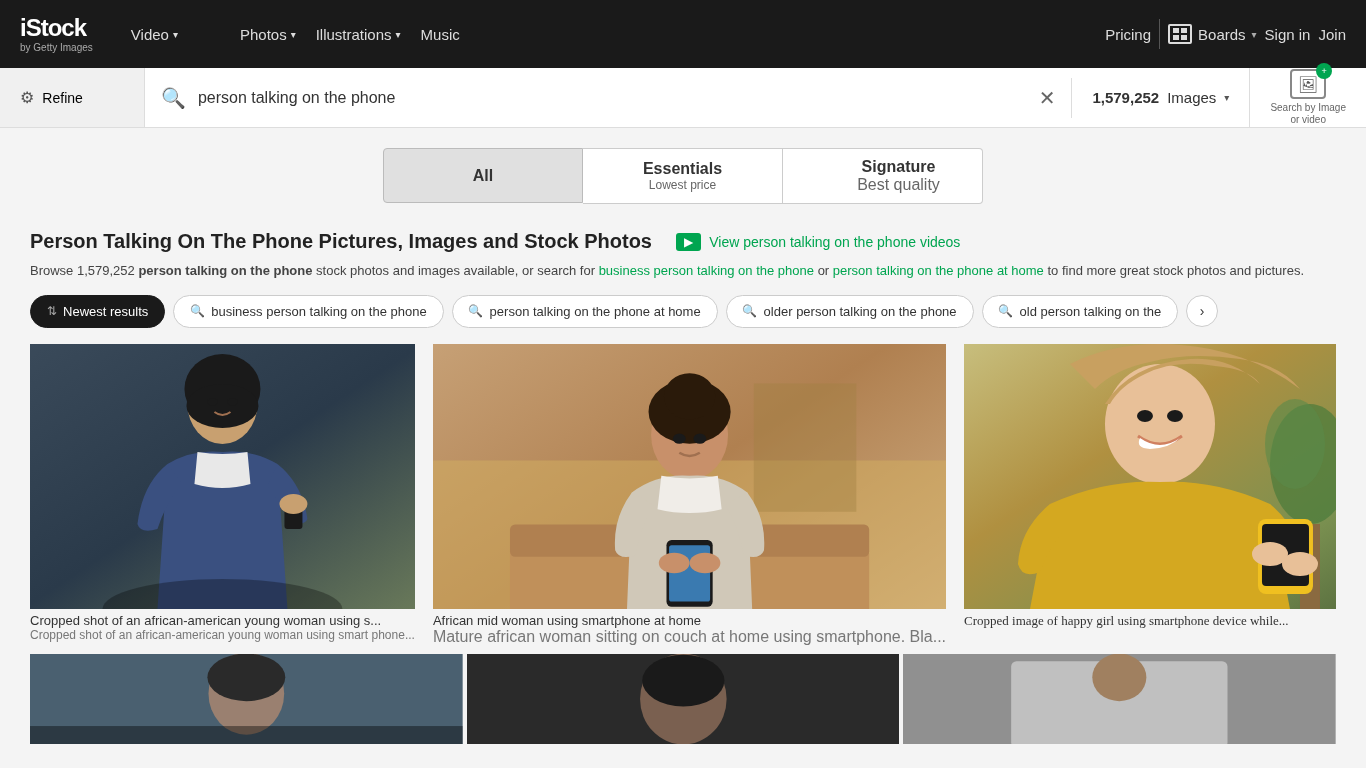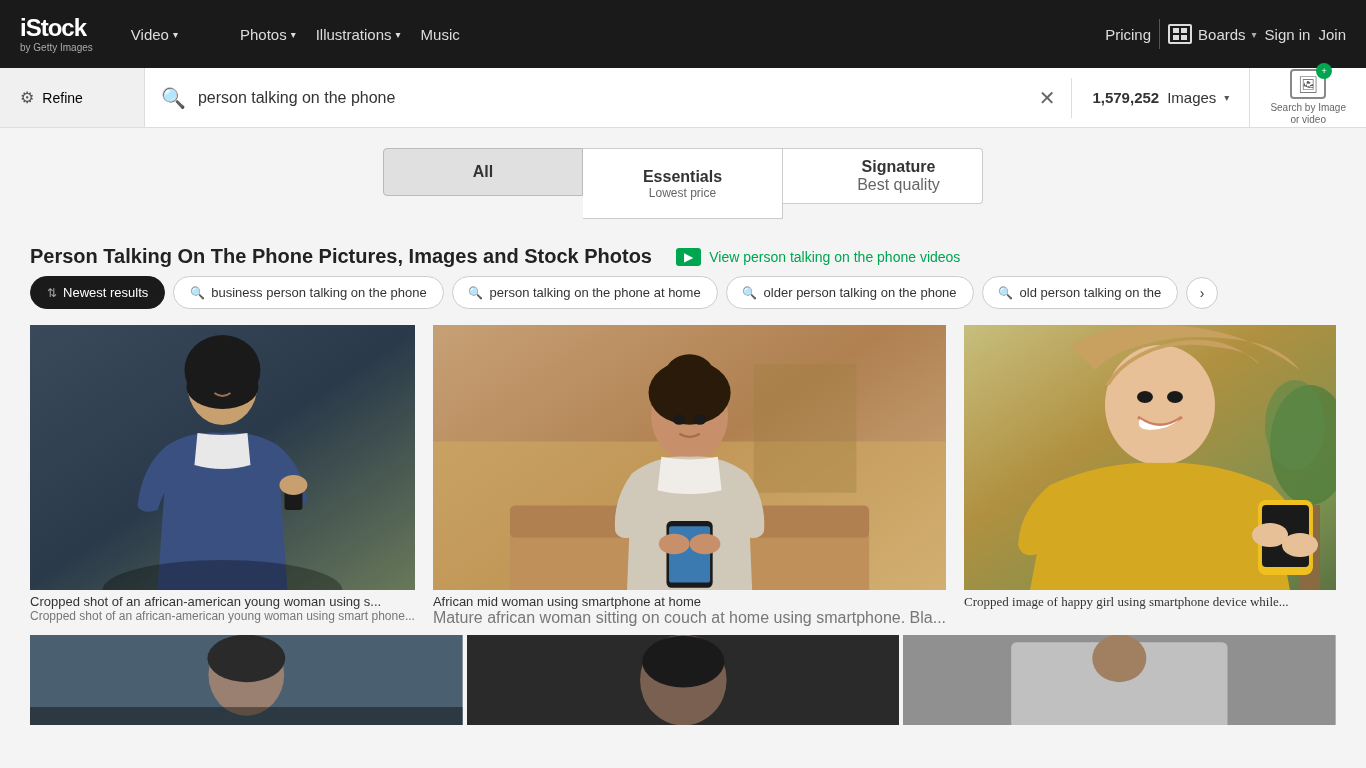--- a/index.html
+++ b/index.html
@@ -73,43 +73,46 @@
       🖼
       <div style="position:absolute; top:-8px; right:-8px; background:#00a550; color:white; border-radius:50%; width:16px; height:16px; font-size:9px; display:flex; align-items:center; justify-content:center;">+</div>
     </div>
     <span style="font-size:10px; color:#666; text-align:center; margin-top:3px; line-height:1.2;">Search by Image<br>or video</span>
   </div>
 </div>
 
 <div style="background:#f4f4f4; min-height:640px;">
 
   <div style="display:flex; justify-content:center; padding:20px 0 10px;">
-    <div style="width:200px; height:48px; display:flex; flex-direction:column; align-items:center; justify-content:center; border:1px solid #bbb; cursor:pointer; background:#e0e0e0; border-radius:4px 0 0 4px;">
+    <div style="width:200px; height:55px; display:flex; flex-direction:column; align-items:center; justify-content:center; border:1px solid #bbb; cursor:pointer; background:#e0e0e0; border-radius:4px 0 0 4px;">
       <span style="font-size:16px; font-weight:bold; color:#333;">All</span>
     </div>
-    <div style="width:200px; height:71px; display:flex; flex-direction:column; align-items:center; justify-content:center; border:1px solid #ccc; border-left:none; cursor:pointer; background:white;">
+    <div style="width:200px; height:56px; display:flex; flex-direction:column; align-items:center; justify-content:center; border:1px solid #ccc; border-left:none; cursor:pointer; background:white;">
       <span style="font-size:16px; font-weight:bold; color:#333;">Essentials</span>
       <span style="font-size:12px; color:#666;">Lowest price</span>
     </div>
     <div style="width:200px; height:56px; display:flex; flex-direction:column; align-items:center; justify-content:center; border:1px solid #ccc; border-left:none; cursor:pointer; background:white; border-radius:0 4px 4px 0;">
       <span style="font-size:16px; font-weight:bold; color:#333;margin-left:32px;">Signature</span>
       <span style="font-size:16px; color:#666;padding-left:32px;">Best quality</span>
     </div>
   </div>
 
   <div style="padding:16px 30px;">
 
     <div style="display:flex; align-items:center; gap:24px; margin-bottom:8px; flex-wrap:wrap;">
       <h1 style="font-size:20px; font-weight:bold; color:#222;">Person Talking On The Phone Pictures, Images and Stock Photos</h1>
       <div style="display:flex; align-items:center; gap:8px; color:#00a550; font-size:14px; cursor:pointer;">
         <span style="background:#00a550; color:white; padding:2px 8px; border-radius:3px; font-size:12px;">▶</span>
         <span>View person talking on the phone videos</span>
       </div>
     </div>
 
+    <p style="font-size:13px; color:#444; margin-bottom:14px; line-height:1.5;">
+      Browse 1,579,252 <strong>person talking on the phone</strong> stock photos and images available, or search for <a href="#" style="color:#00a550; text-decoration:none;">business person talking on the phone</a> or <a href="#" style="color:#00a550; text-decoration:none;">person talking on the phone at home</a> to find more great stock photos and pictures.
+    </p>
 
     <div style="display:flex; align-items:center; gap:8px; margin-bottom:16px; overflow:hidden;">
       <div style="display:flex; align-items:center; gap:6px; background:#1a1a1a; border:1px solid #1a1a1a; border-radius:20px; padding:8px 16px; cursor:pointer; font-size:13px; color:white; white-space:nowrap;">
         <span style="font-size:12px; color:#aaa;">⇅</span>
         <span>Newest results</span>
       </div>
       <div style="display:flex; align-items:center; gap:6px; background:white; border:1px solid #ccc; border-radius:20px; padding:8px 16px; cursor:pointer; font-size:13px; color:#333; white-space:nowrap;">
         <span style="font-size:12px; color:#666;">🔍</span>
         <span>business person talking on the phone</span>
       </div>

